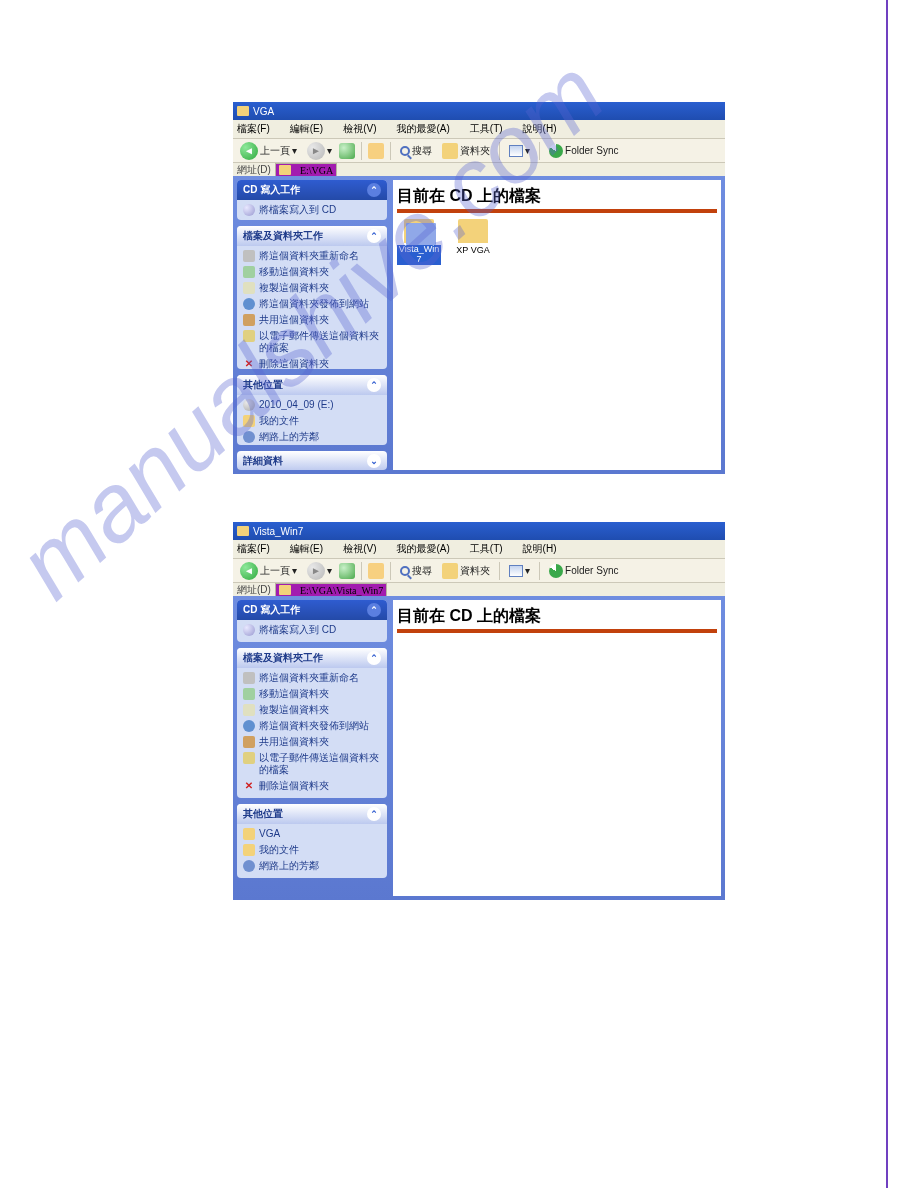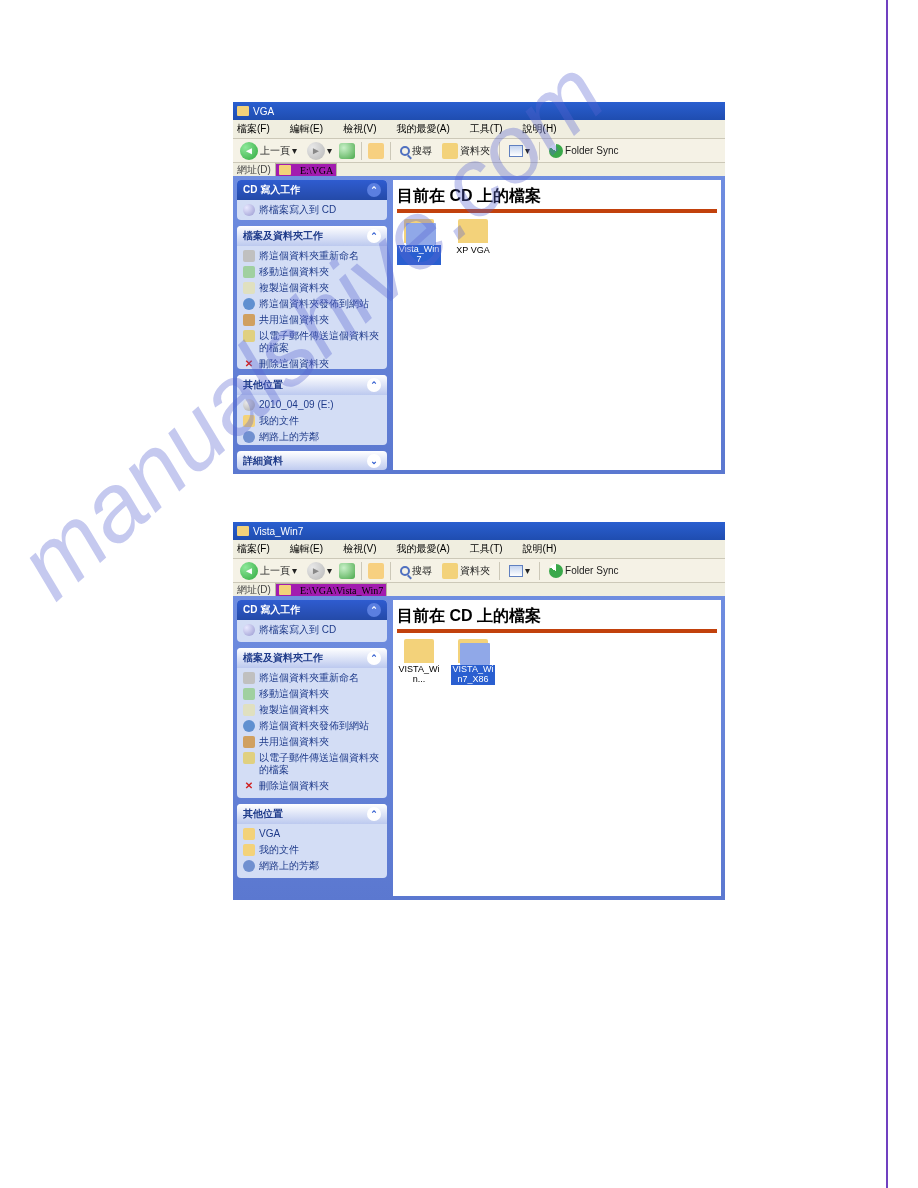--- a/index.html
+++ b/index.html
@@ -522,25 +522,15 @@
             </div>
           <div class="task-row">
               <span class="tico net"></span>
               <span>網路上的芳鄰</span>
             </div>
         </div>
       </div>
     </div>
     <div class="content-pane">
       <div class="section-title">目前在 CD 上的檔案</div>
-      <div class="icon-grid">
-        <div class="file-item">
-          <div class="folder"></div>
-          <span class="label">VISTA_Win...</span>
-        </div>
-        <div class="file-item selected">
-          <div class="folder open"></div>
-          <span class="label">VISTA_Win7_X86</span>
-        </div>
-      </div>
     </div>
   </div>
 </div>
 
 </body></html>

